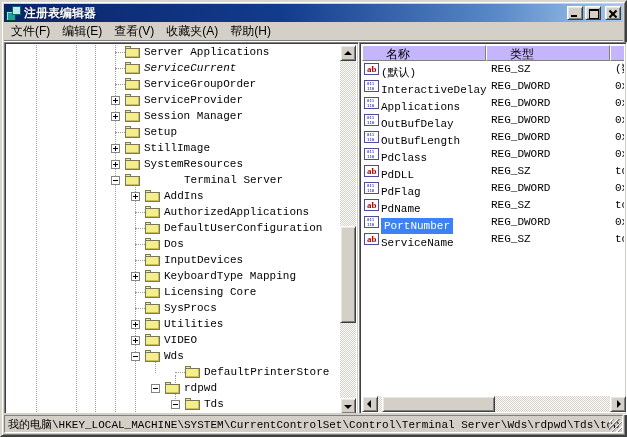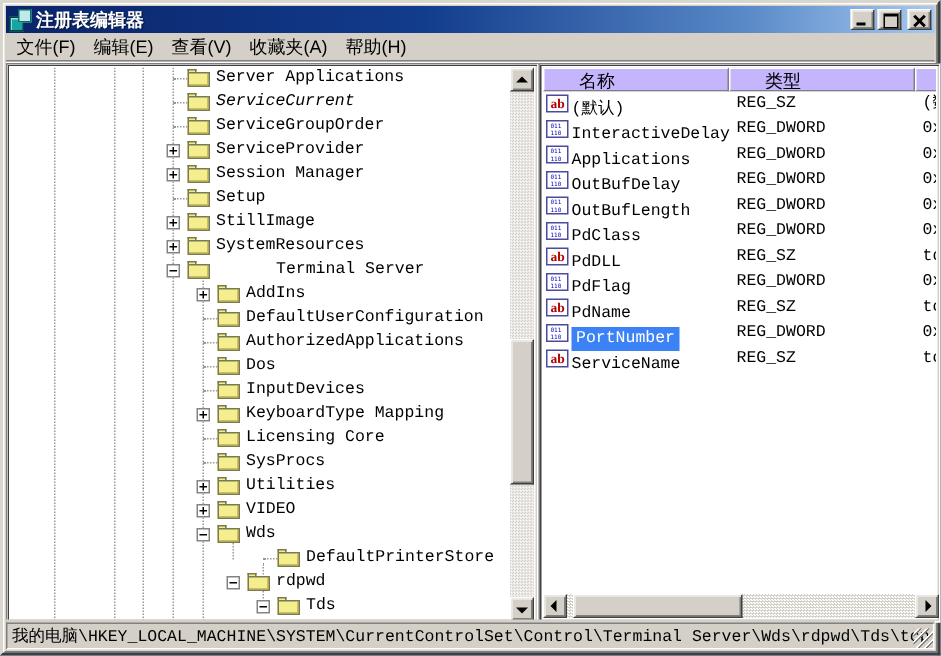--- a/index.html
+++ b/index.html
@@ -210,28 +210,28 @@
           <div class="folder-icon" style="left: 138px;">
             <div class="folder-tab"></div>
           </div>
           <span class="tree-label" style="left: 155px;">AddIns</span>
         </div>
         <div class="tree-row">
           <div class="hstub" style="left: 128px;"></div>
           <div class="folder-icon" style="left: 138px;">
             <div class="folder-tab"></div>
           </div>
+          <span class="tree-label" style="left: 155px;">AuthorizedApplications</span>
+        </div>
+        <div class="tree-row">
+          <div class="hstub" style="left: 128px;"></div>
+          <div class="folder-icon" style="left: 138px;">
+            <div class="folder-tab"></div>
+          </div>
           <span class="tree-label" style="left: 155px;">DefaultUserConfiguration</span>
-        </div>
-        <div class="tree-row">
-          <div class="hstub" style="left: 128px;"></div>
-          <div class="folder-icon" style="left: 138px;">
-            <div class="folder-tab"></div>
-          </div>
-          <span class="tree-label" style="left: 155px;">AuthorizedApplications</span>
         </div>
         <div class="tree-row">
           <div class="hstub" style="left: 128px;"></div>
           <div class="folder-icon" style="left: 138px;">
             <div class="folder-tab"></div>
           </div>
           <span class="tree-label" style="left: 155px;">Dos</span>
         </div>
         <div class="tree-row">
           <div class="hstub" style="left: 128px;"></div>

